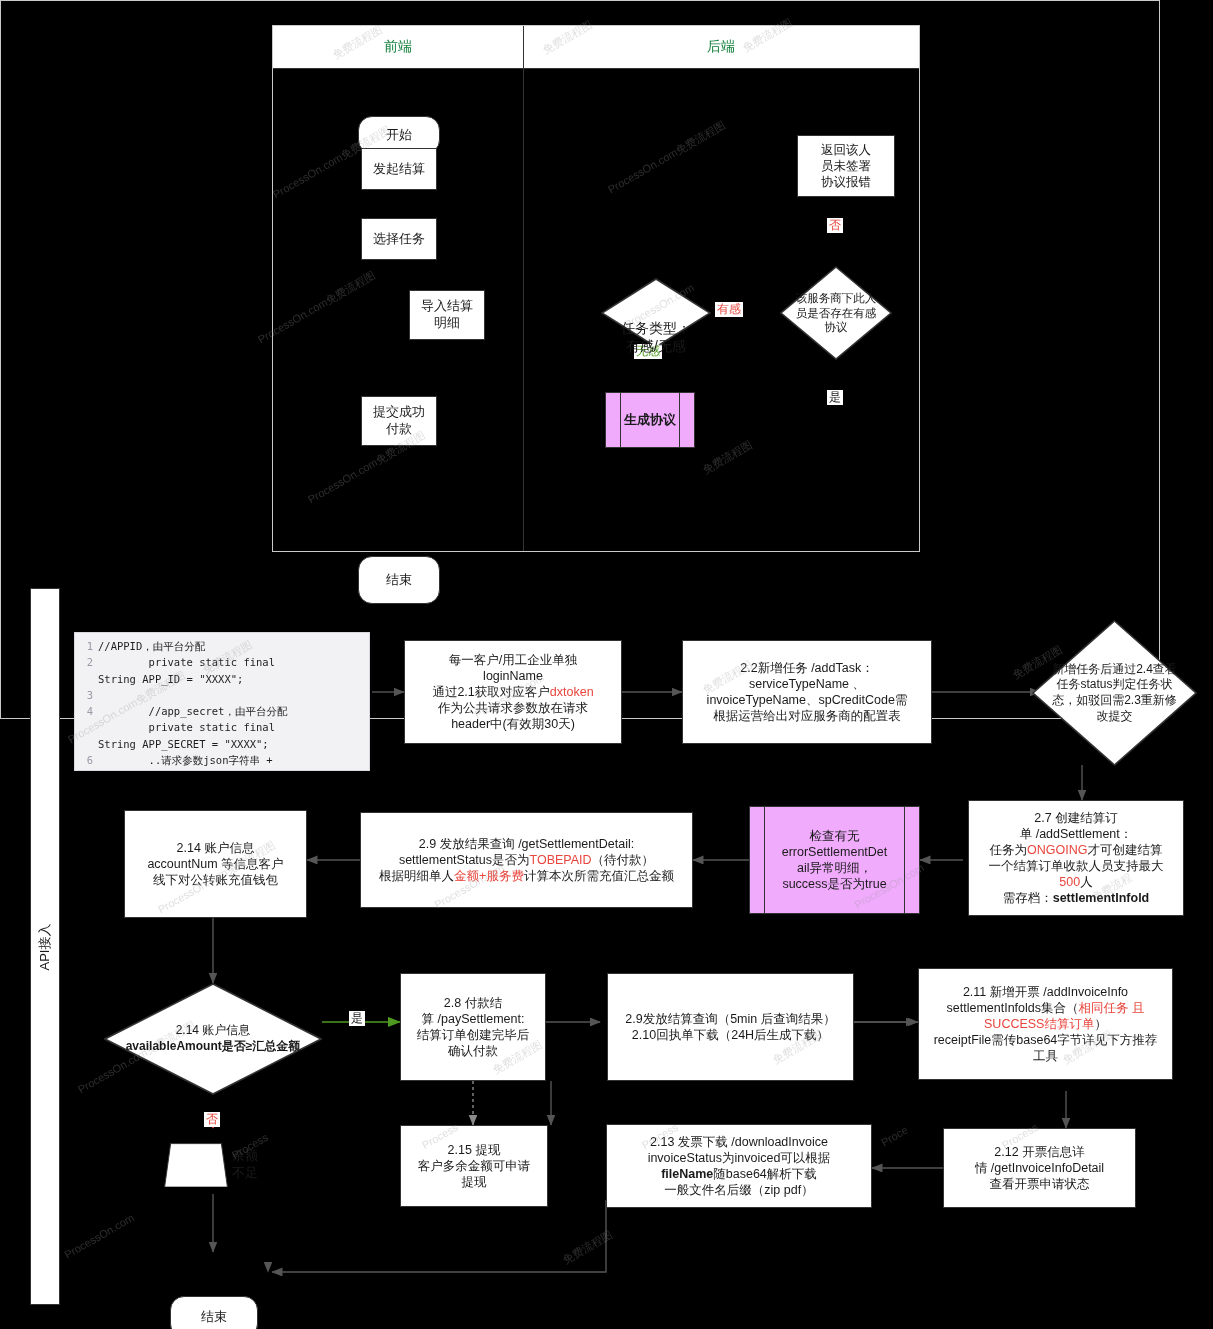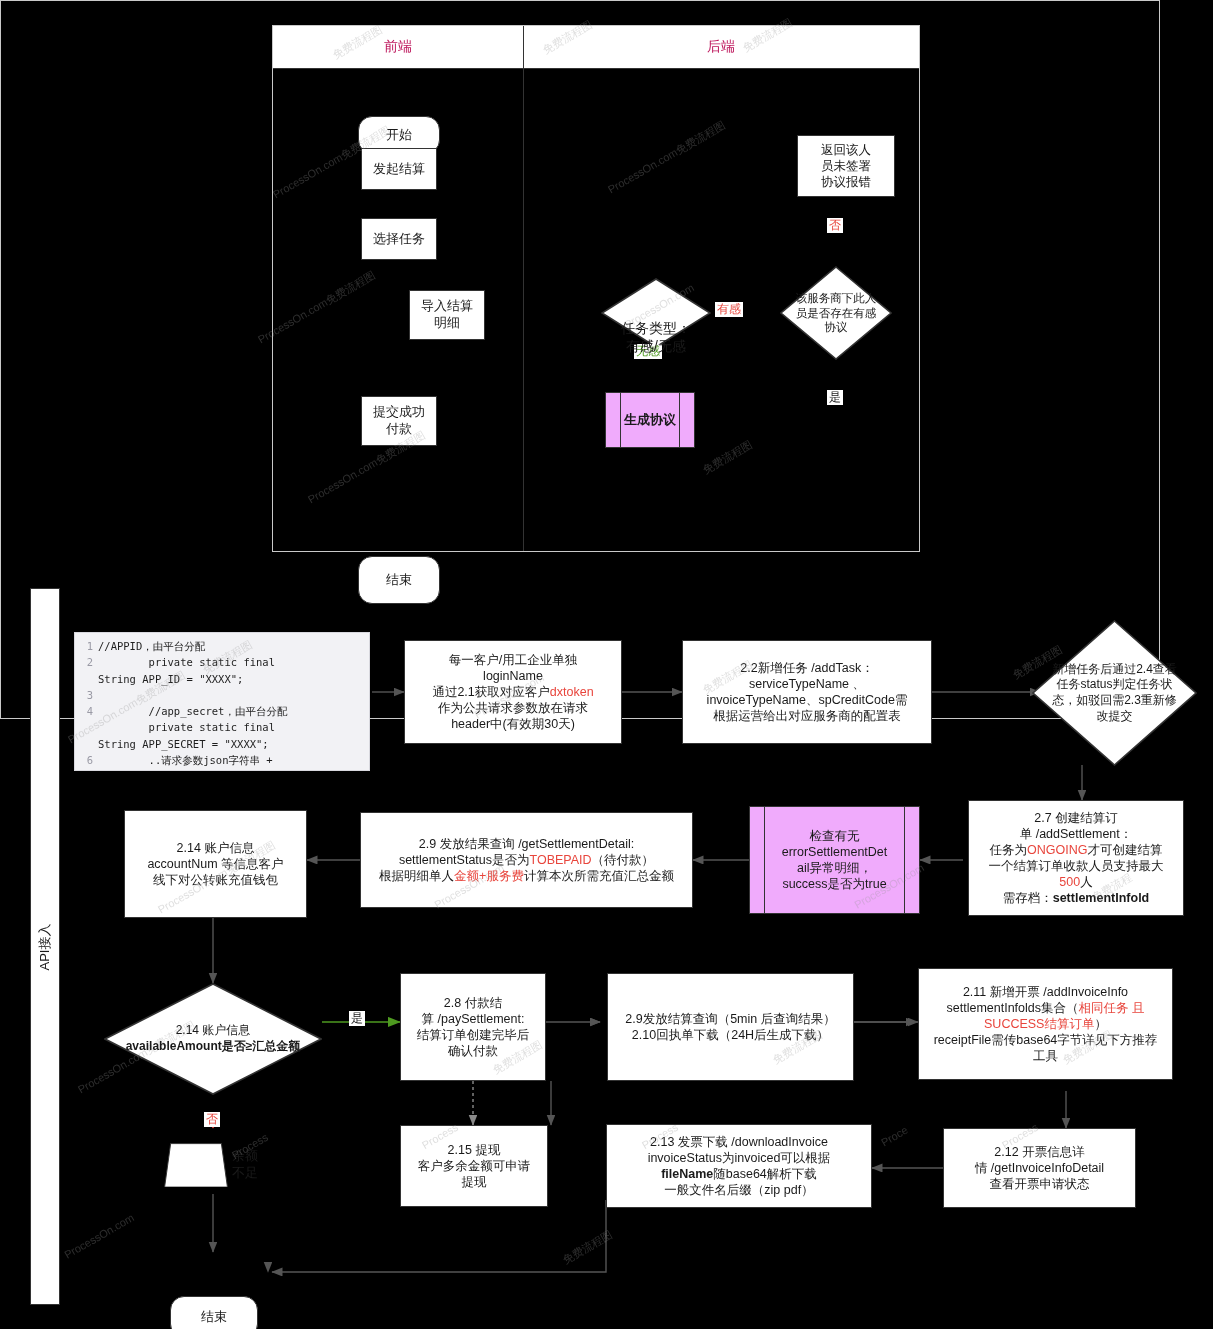--- a/index.html
+++ b/index.html
@@ -16,21 +16,21 @@
   .diamond .dshape{position:absolute;inset:0;}
   .diamond .dlabel{position:relative;z-index:2;width:100%;text-align:center;line-height:1.3;}
   .predef{background:#f0abfc;border:1.5px solid #333;}
   .predef:before,.predef:after{content:"";position:absolute;top:0;bottom:0;width:0;border-left:1.5px solid #333;}
   .predef:before{left:14px;} .predef:after{right:14px;}
   .trap{background:transparent;border:none;}
 
   
   #lane-wrap{left:272px;top:25px;width:648px;height:527px;border:1.5px solid #c9c9c9;background:#000;}
   .lane-head{position:absolute;top:0;height:42px;background:#fff;border-bottom:1.5px solid #333;
-             display:flex;align-items:center;justify-content:center;font-size:14px;color:#be185d;}
+             display:flex;align-items:center;justify-content:center;font-size:14px;color:#15803d;}
   .lane-div{position:absolute;top:0;bottom:0;width:0;border-left:1.5px solid #333;}
 
   
   #api-wrap{left:28px;top:587px;width:1158px;height:717px;border:1.5px solid #c9c9c9;background:#000;}
   #api-label{position:absolute;left:30px;top:588px;width:28px;height:715px;background:#fff;
              border:1.5px solid #333;display:flex;align-items:center;justify-content:center;}
   #api-label span{transform:rotate(-90deg);white-space:nowrap;font-size:13px;color:#1a1a1a;}
 
   
   #codeblock{left:74px;top:632px;width:296px;height:139px;background:#f2f2f5;border:1px solid #d8d8de;

